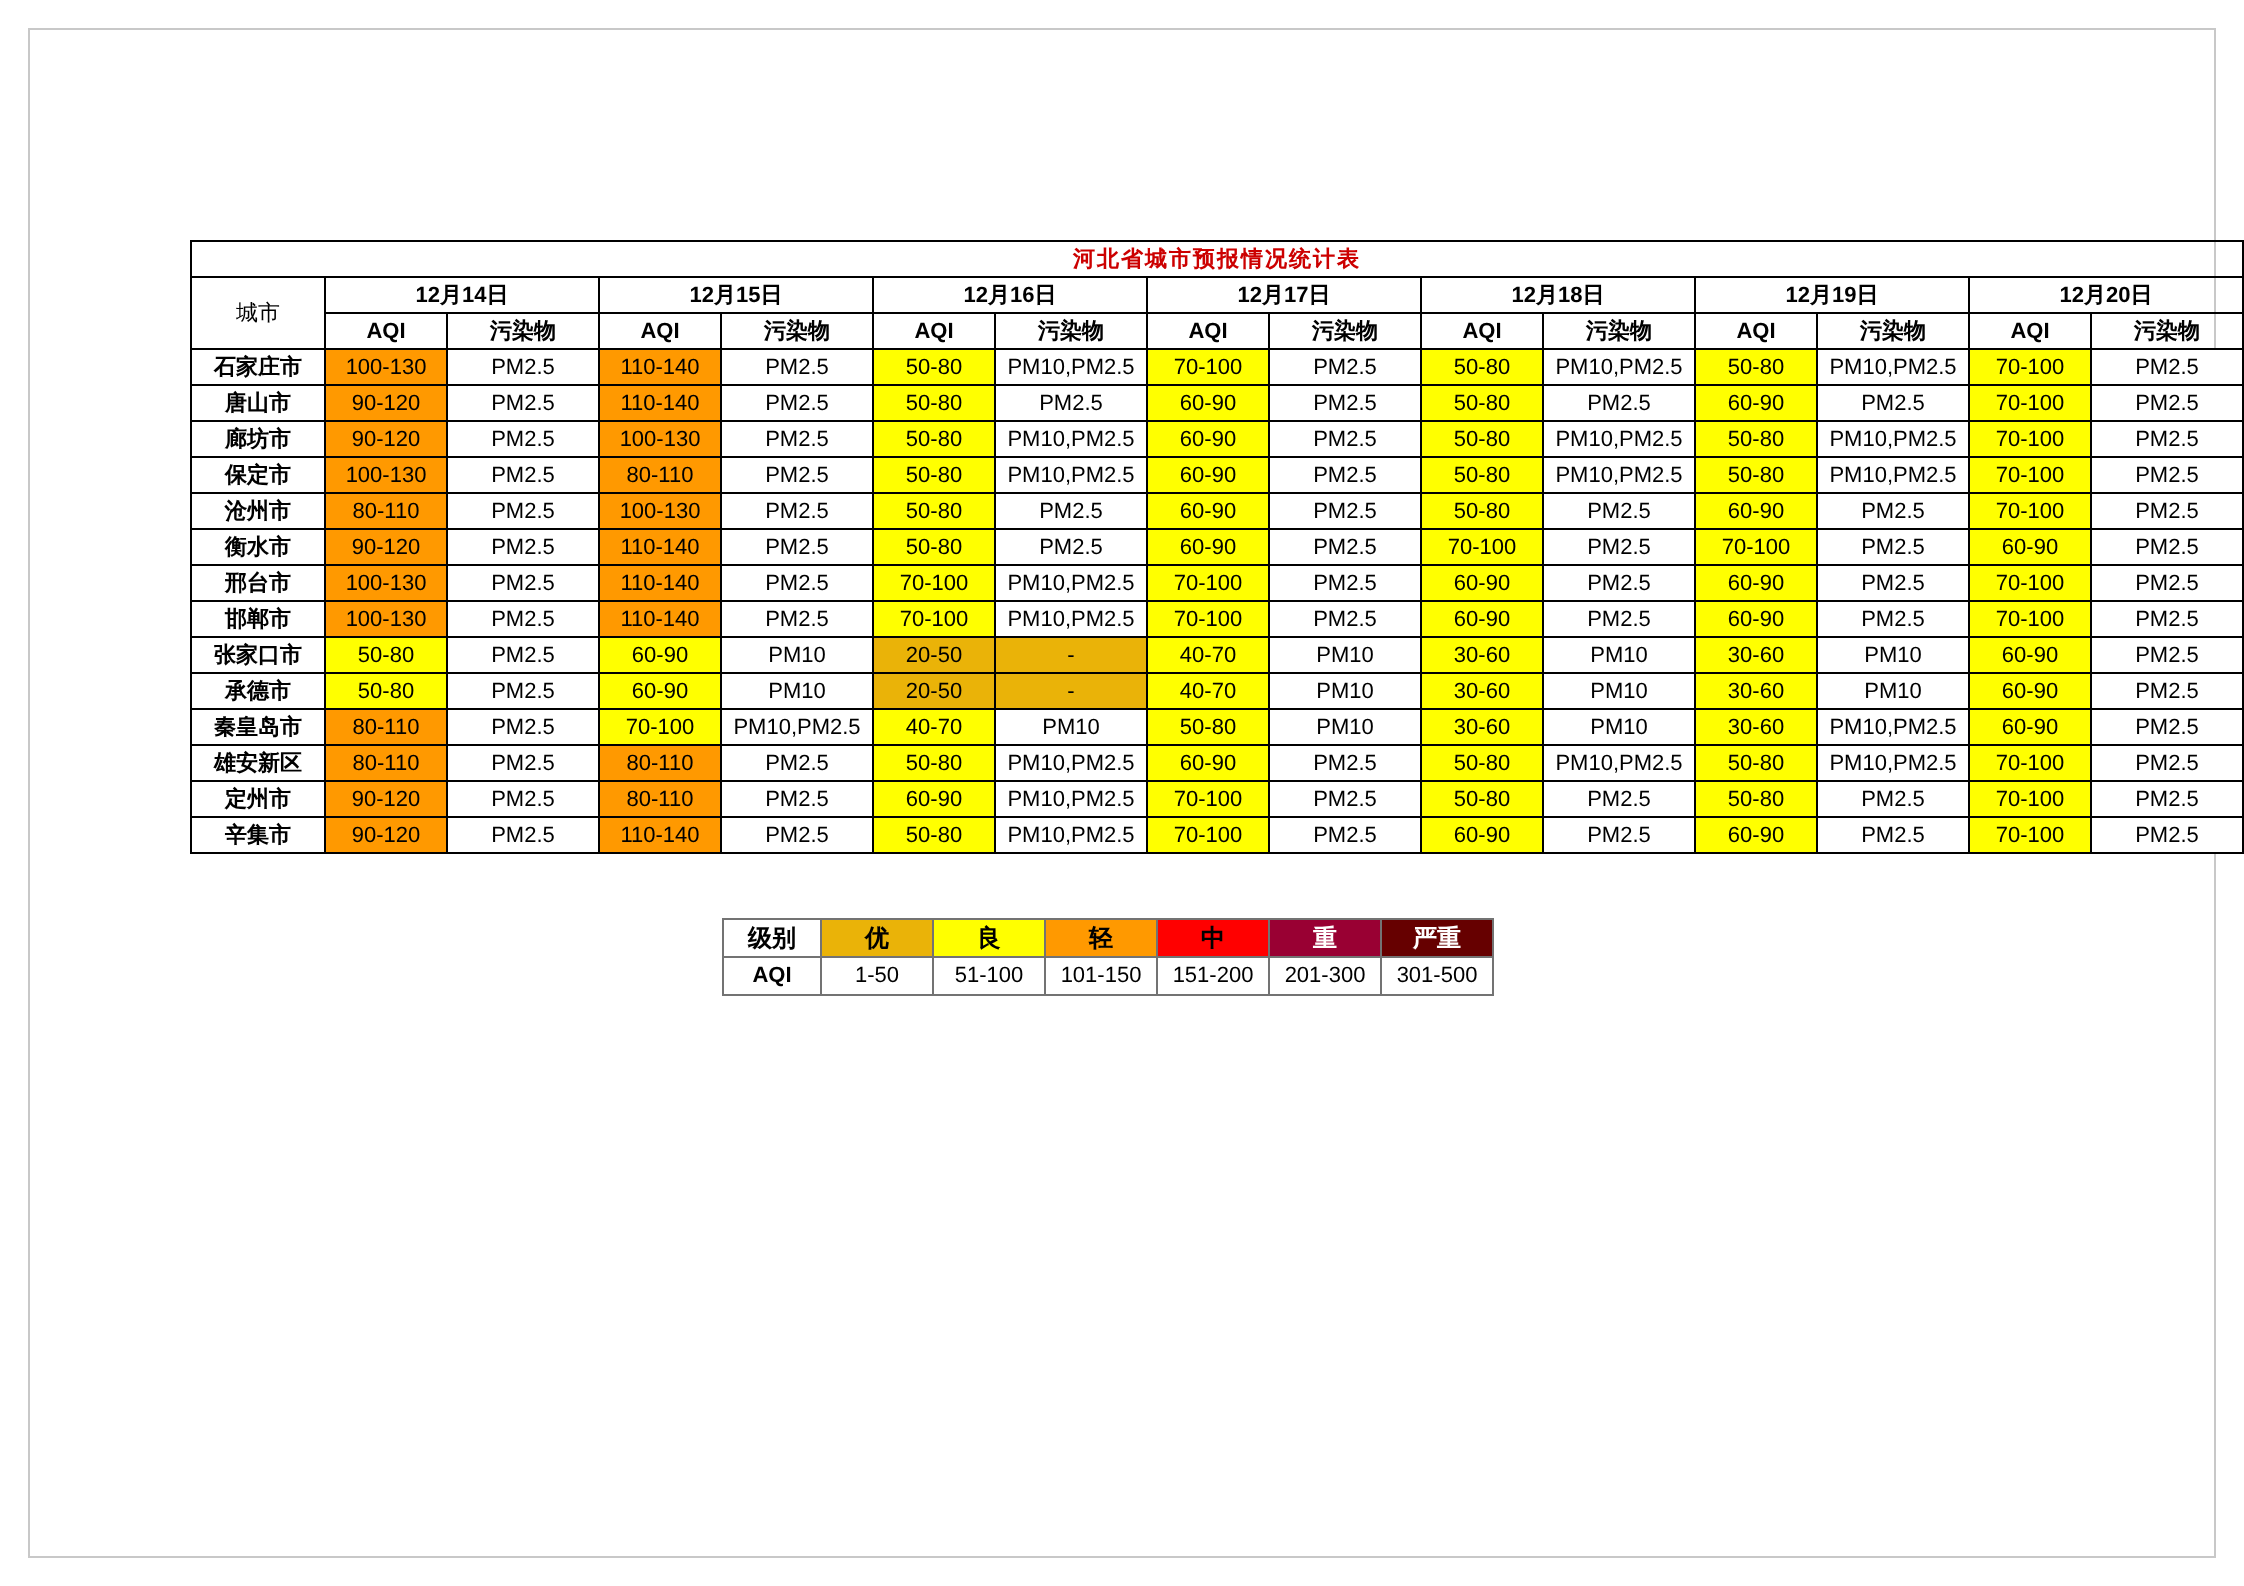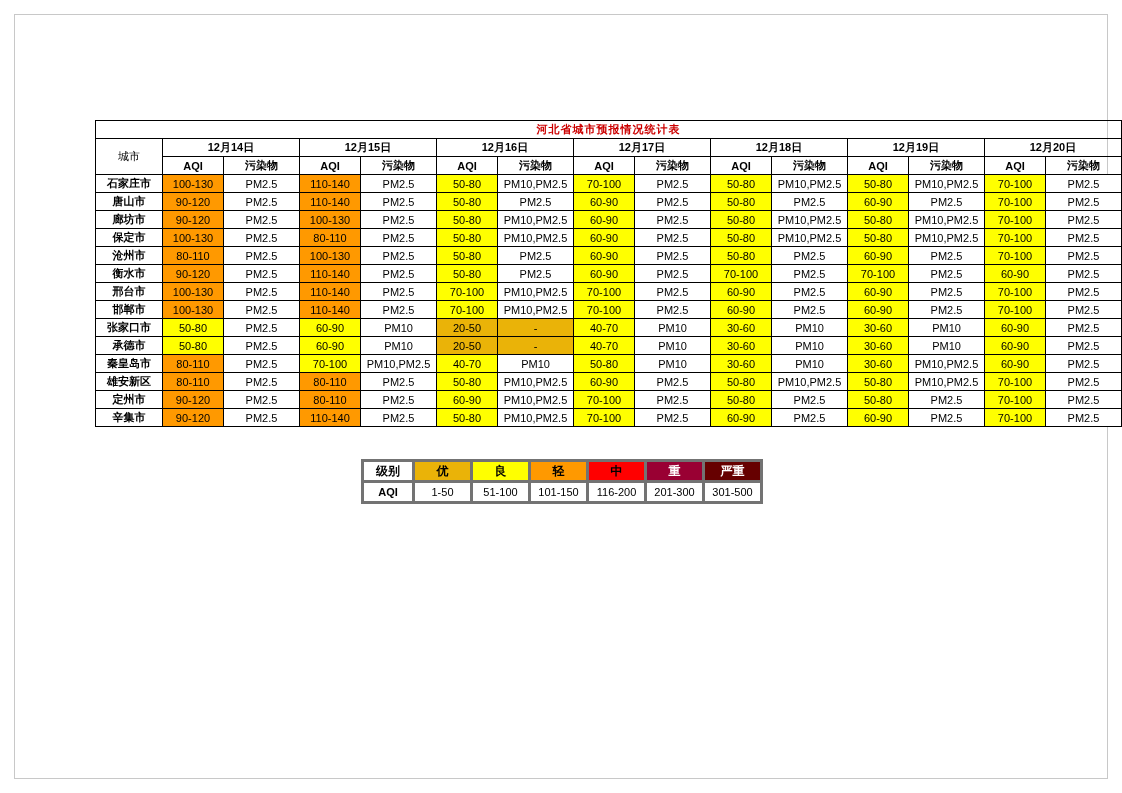--- a/index.html
+++ b/index.html
@@ -90,21 +90,21 @@
   .legend-wrap {
     position: absolute;
     left: 361px;
     top: 459px;
   }
   table.legend {
     border-collapse: collapse;
     table-layout: fixed;
   }
   table.legend td {
-    border: 3px solid #737373;
+    border: 1px solid #737373;
     font-size: 11px;
     text-align: center;
     vertical-align: middle;
     height: 18px;
     width: 55px;
     padding: 0;
     font-family: "Liberation Sans", sans-serif;
   }
   table.legend td.lbl {
     width: 48px;
@@ -406,20 +406,20 @@
             <td class="lv-qing">轻</td>
             <td class="lv-zhong">中</td>
             <td class="lv-zhong2">重</td>
             <td class="lv-yanzhong">严重</td>
           </tr>
           <tr>
             <td class="lbl">AQI</td>
             <td>1-50</td>
             <td>51-100</td>
             <td>101-150</td>
-            <td>116-200</td>
+            <td>151-200</td>
             <td>201-300</td>
             <td>301-500</td>
           </tr>
         </tbody>
     </table>
   </div>
 </div>
 
 </body></html>

